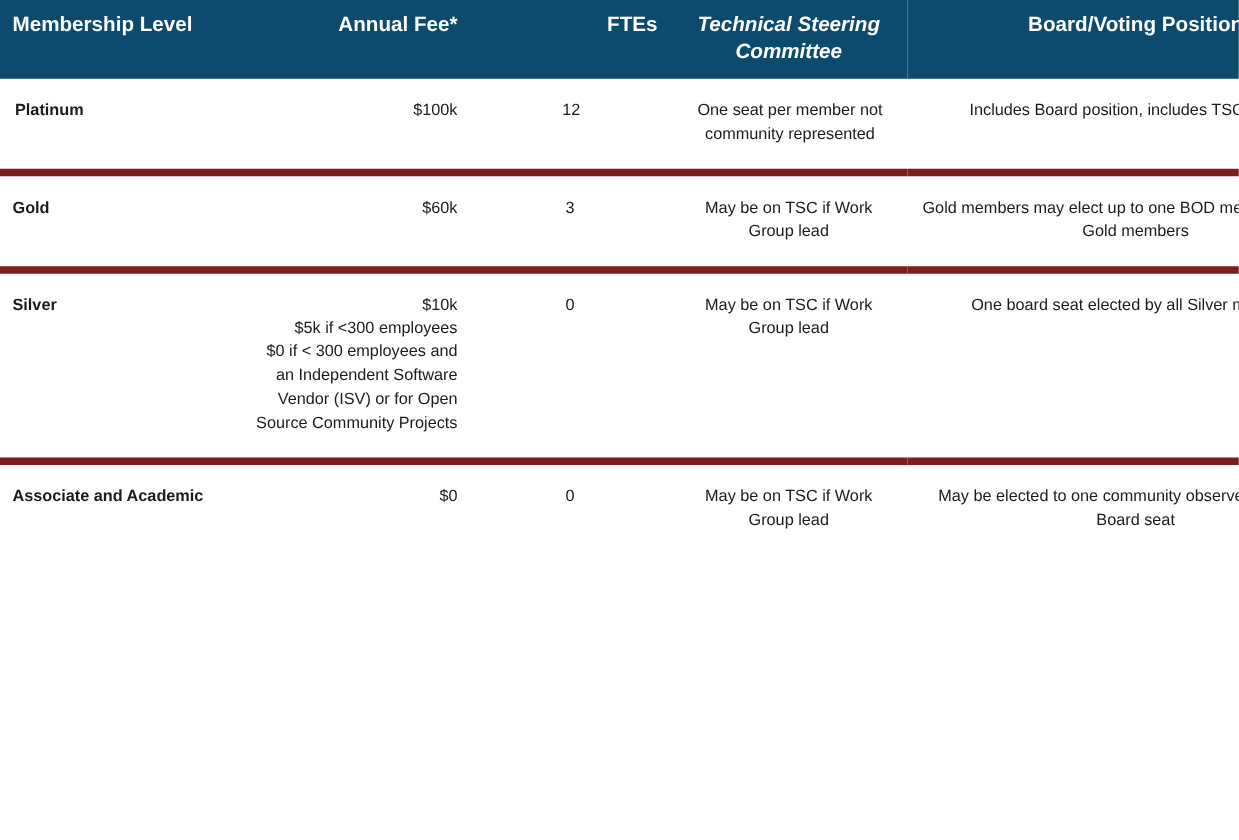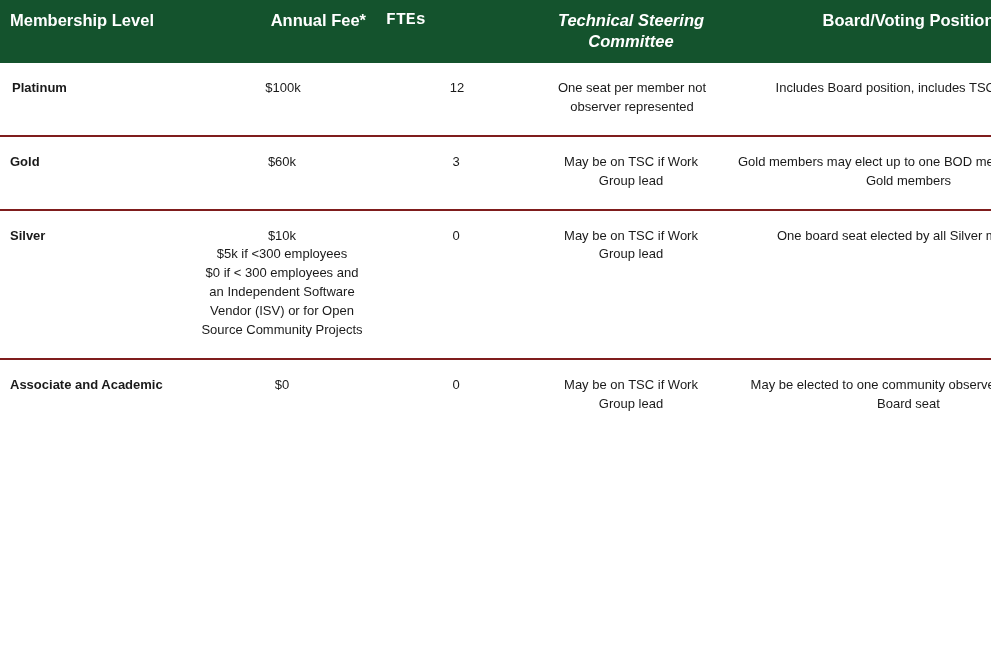--- a/index.html
+++ b/index.html
@@ -17,57 +17,57 @@
   .table-wrap {
     width: 991px;
     box-sizing: border-box;
   }
   table.membership {
     border-collapse: collapse;
     width: 991px;
     table-layout: fixed;
   }
   table.membership thead th {
-    background: #14532d;
+    background: #0c4a6e;
     color: #ffffff;
     font-size: 16.5px;
     font-weight: bold;
     padding: 10px 10px 12px 10px;
     vertical-align: top;
     line-height: 1.25;
     border: none;
   }
   thead th.col-level   { width: 168px; text-align: left;   padding-left: 16px; }
   thead th.col-fee     { width: 168px; text-align: right; }
-  thead th.col-ftes    { width: 140px; text-align: left; font-family: Liberation Mono, monospace; }
+  thead th.col-ftes    { width: 140px; text-align: right; }
   thead th.col-tsc     { width: 170px; text-align: center; font-style: italic; }
   thead th.col-board   { width: 345px; text-align: center; }
 
   table.membership tbody td {
     font-size: 13px;
     line-height: 1.45;
     vertical-align: top;
     padding: 16px 10px 18px 10px;
-    border-top: 2px solid #7f1d1d;
+    border-top: 6px solid #7f1d1d;
     color: #1a1a1a;
   }
   tbody tr:first-child td {
     border-top: none;
     padding-left: 12px;
   }
   td.level {
     font-weight: bold;
     text-align: left;
     padding-left: 16px;
     font-size: 13px;
   }
   td.fee, td.ftes, td.tsc, td.board {
     text-align: center;
   }
-  td.fee .fee-line { display: block; }
+  td.fee .fee-line { display: block; text-align: right; }
   td.tsc { padding-left: 14px; padding-right: 14px; }
   td.board { padding-left: 18px; padding-right: 18px; }
 
   .row-platinum td { padding-bottom: 22px; }
   .row-silver td { padding-bottom: 26px; }
   .row-assoc td { padding-bottom: 10px; margin-left: 22px; }
 </style>
 </head>
 <body>
 
@@ -82,21 +82,21 @@
         <th class="col-board">Board/Voting Position</th>
       </tr>
     </thead>
     <tbody>
       <tr class="row-platinum">
         <td class="level">Platinum</td>
         <td class="fee">
           <span class="fee-line">$100k</span>
         </td>
         <td class="ftes">12</td>
-        <td class="tsc">One seat per member not observer represented</td>
+        <td class="tsc">One seat per member not community represented</td>
         <td class="board">Includes Board position, includes TSC position</td>
       </tr>
       <tr class="row-gold">
         <td class="level">Gold</td>
         <td class="fee">
           <span class="fee-line">$60k</span>
         </td>
         <td class="ftes">3</td>
         <td class="tsc">May be on TSC if Work Group lead</td>
         <td class="board">Gold members may elect up to one BOD member per three Gold members</td>

